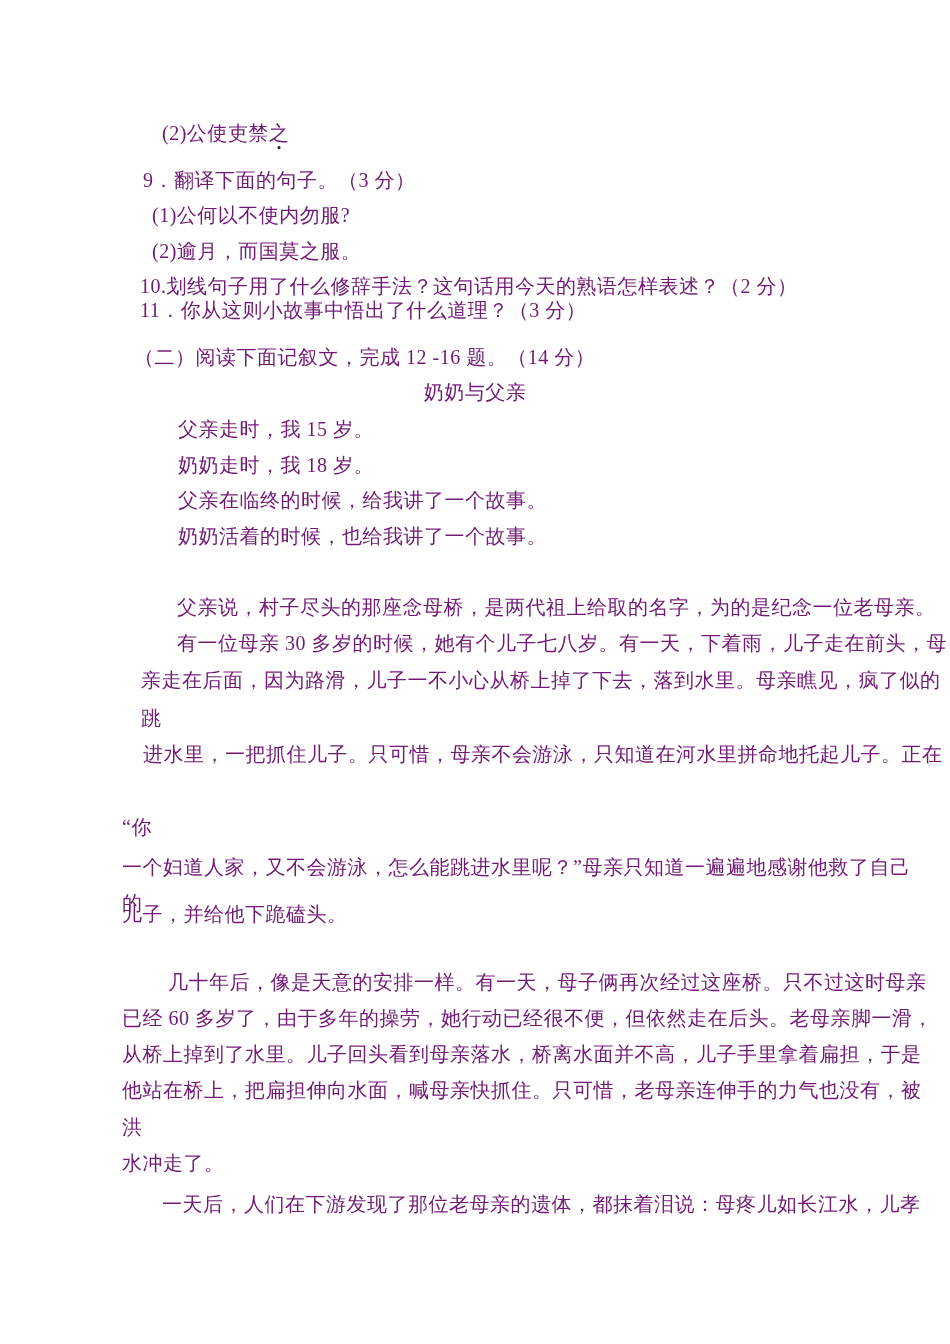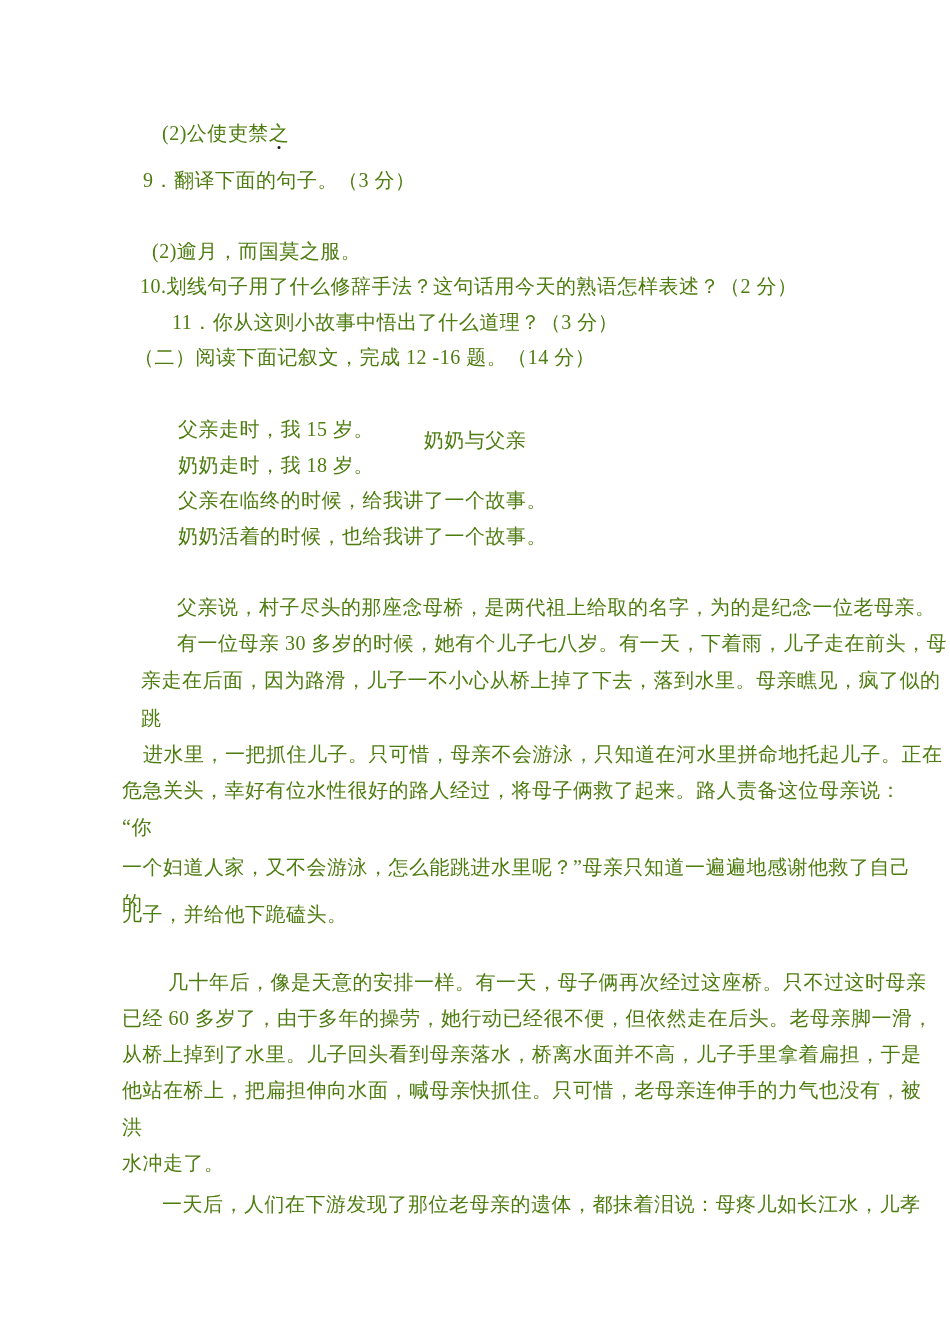--- a/index.html
+++ b/index.html
@@ -7,21 +7,21 @@
     padding: 0;
     background: #ffffff;
   }
   .page {
     position: relative;
     width: 950px;
     height: 1287px;
     background: #ffffff;
     overflow: hidden;
     font-family: "Liberation Serif", "DejaVu Serif", serif;
-    color: #4d7c0f;
+    color: #701a75;
     border-radius: 11px;
   }
   .ln {
     position: absolute;
     height: 36px;
     line-height: 36px;
     font-size: 20px;
     white-space: nowrap;
     letter-spacing: 0.5px;
   }
@@ -49,37 +49,37 @@
   }
 </style>
 </head>
 <body>
 
 <div class="page">
 
   <div class="ln" style="top:115px; left:162px;"><span>(2)公使吏禁</span><span class="emph">之</span></div>
 
   <div class="ln" style="top:162px; left:143px;">9．翻译下面的句子。（3 分）</div>
+  <div class="ln" style="top:197px; left:152px;">(1)公何以不使内勿服?</div>
   <div class="ln" style="top:233px; left:152px;">(2)逾月，而国莫之服。</div>
   <div class="ln" style="top:268px; left:140px;font-family:Liberation Serif, serif;">10.划线句子用了什么修辞手法？这句话用今天的熟语怎样表述？（2 分）</div>
-  <div class="ln" style="top:304px; left:140px;margin-left:32px;">11．你从这则小故事中悟出了什么道理？（3 分）</div>
+  <div class="ln" style="top:292px; left:140px;">11．你从这则小故事中悟出了什么道理？（3 分）</div>
   <div class="ln" style="top:339px; left:134px;">（二）阅读下面记叙文，完成 12 -16 题。（14 分）</div>
 
-  <div class="ln ln-title" style="top:374px;margin-top:48px;">奶奶与父亲</div>
+  <div class="ln ln-title" style="top:374px;">奶奶与父亲</div>
 
   <div class="ln" style="top:411px;  left:178px;">父亲走时，我 15 岁。</div>
   <div class="ln" style="top:447px;  left:178px;">奶奶走时，我 18 岁。</div>
   <div class="ln" style="top:482px;  left:178px;">父亲在临终的时候，给我讲了一个故事。</div>
   <div class="ln" style="top:518px;  left:178px;">奶奶活着的时候，也给我讲了一个故事。</div>
   <div class="ln" style="top:589px;  left:177px;">父亲说，村子尽头的那座念母桥，是两代祖上给取的名字，为的是纪念一位老母亲。</div>
   <div class="ln" style="top:625px;  left:177px;">有一位母亲 30 多岁的时候，她有个儿子七八岁。有一天，下着雨，儿子走在前头，母</div>
   <div class="ln" style="top:662px;  left:141px;">亲走在后面，因为路滑，儿子一不小心从桥上掉了下去，落到水里。母亲瞧见，疯了似的</div>
   <div class="ln" style="top:700px;  left:141px;">跳</div>
   <div class="ln" style="top:736px;  left:143px;">进水里，一把抓住儿子。只可惜，母亲不会游泳，只知道在河水里拼命地托起儿子。正在</div>
-  <div class="ln" style="top:772px;  left:122px;">危急关头，幸好有位水性很好的路人经过，将母子俩救了起来。路人责备这位母亲说：</div>
   <div class="ln" style="top:809px;  left:122px;">“你</div>
   <div class="ln" style="top:849px;  left:122px;">一个妇道人家，又不会游泳，怎么能跳进水里呢？”母亲只知道一遍遍地感谢他救了自己</div>
   <div class="ln" style="top:885px;  left:122px;">的</div>
   <div class="ln" style="top:896px;  left:122px;">儿子，并给他下跪磕头。</div>
   <div class="ln" style="top:964px;  left:168px;">几十年后，像是天意的安排一样。有一天，母子俩再次经过这座桥。只不过这时母亲</div>
   <div class="ln" style="top:1000px; left:122px;">已经 60 多岁了，由于多年的操劳，她行动已经很不便，但依然走在后头。老母亲脚一滑，</div>
   <div class="ln" style="top:1036px; left:122px;">从桥上掉到了水里。儿子回头看到母亲落水，桥离水面并不高，儿子手里拿着扁担，于是</div>
   <div class="ln" style="top:1072px; left:122px;">他站在桥上，把扁担伸向水面，喊母亲快抓住。只可惜，老母亲连伸手的力气也没有，被</div>
   <div class="ln" style="top:1109px; left:122px;">洪</div>
   <div class="ln" style="top:1145px; left:122px;">水冲走了。</div>

